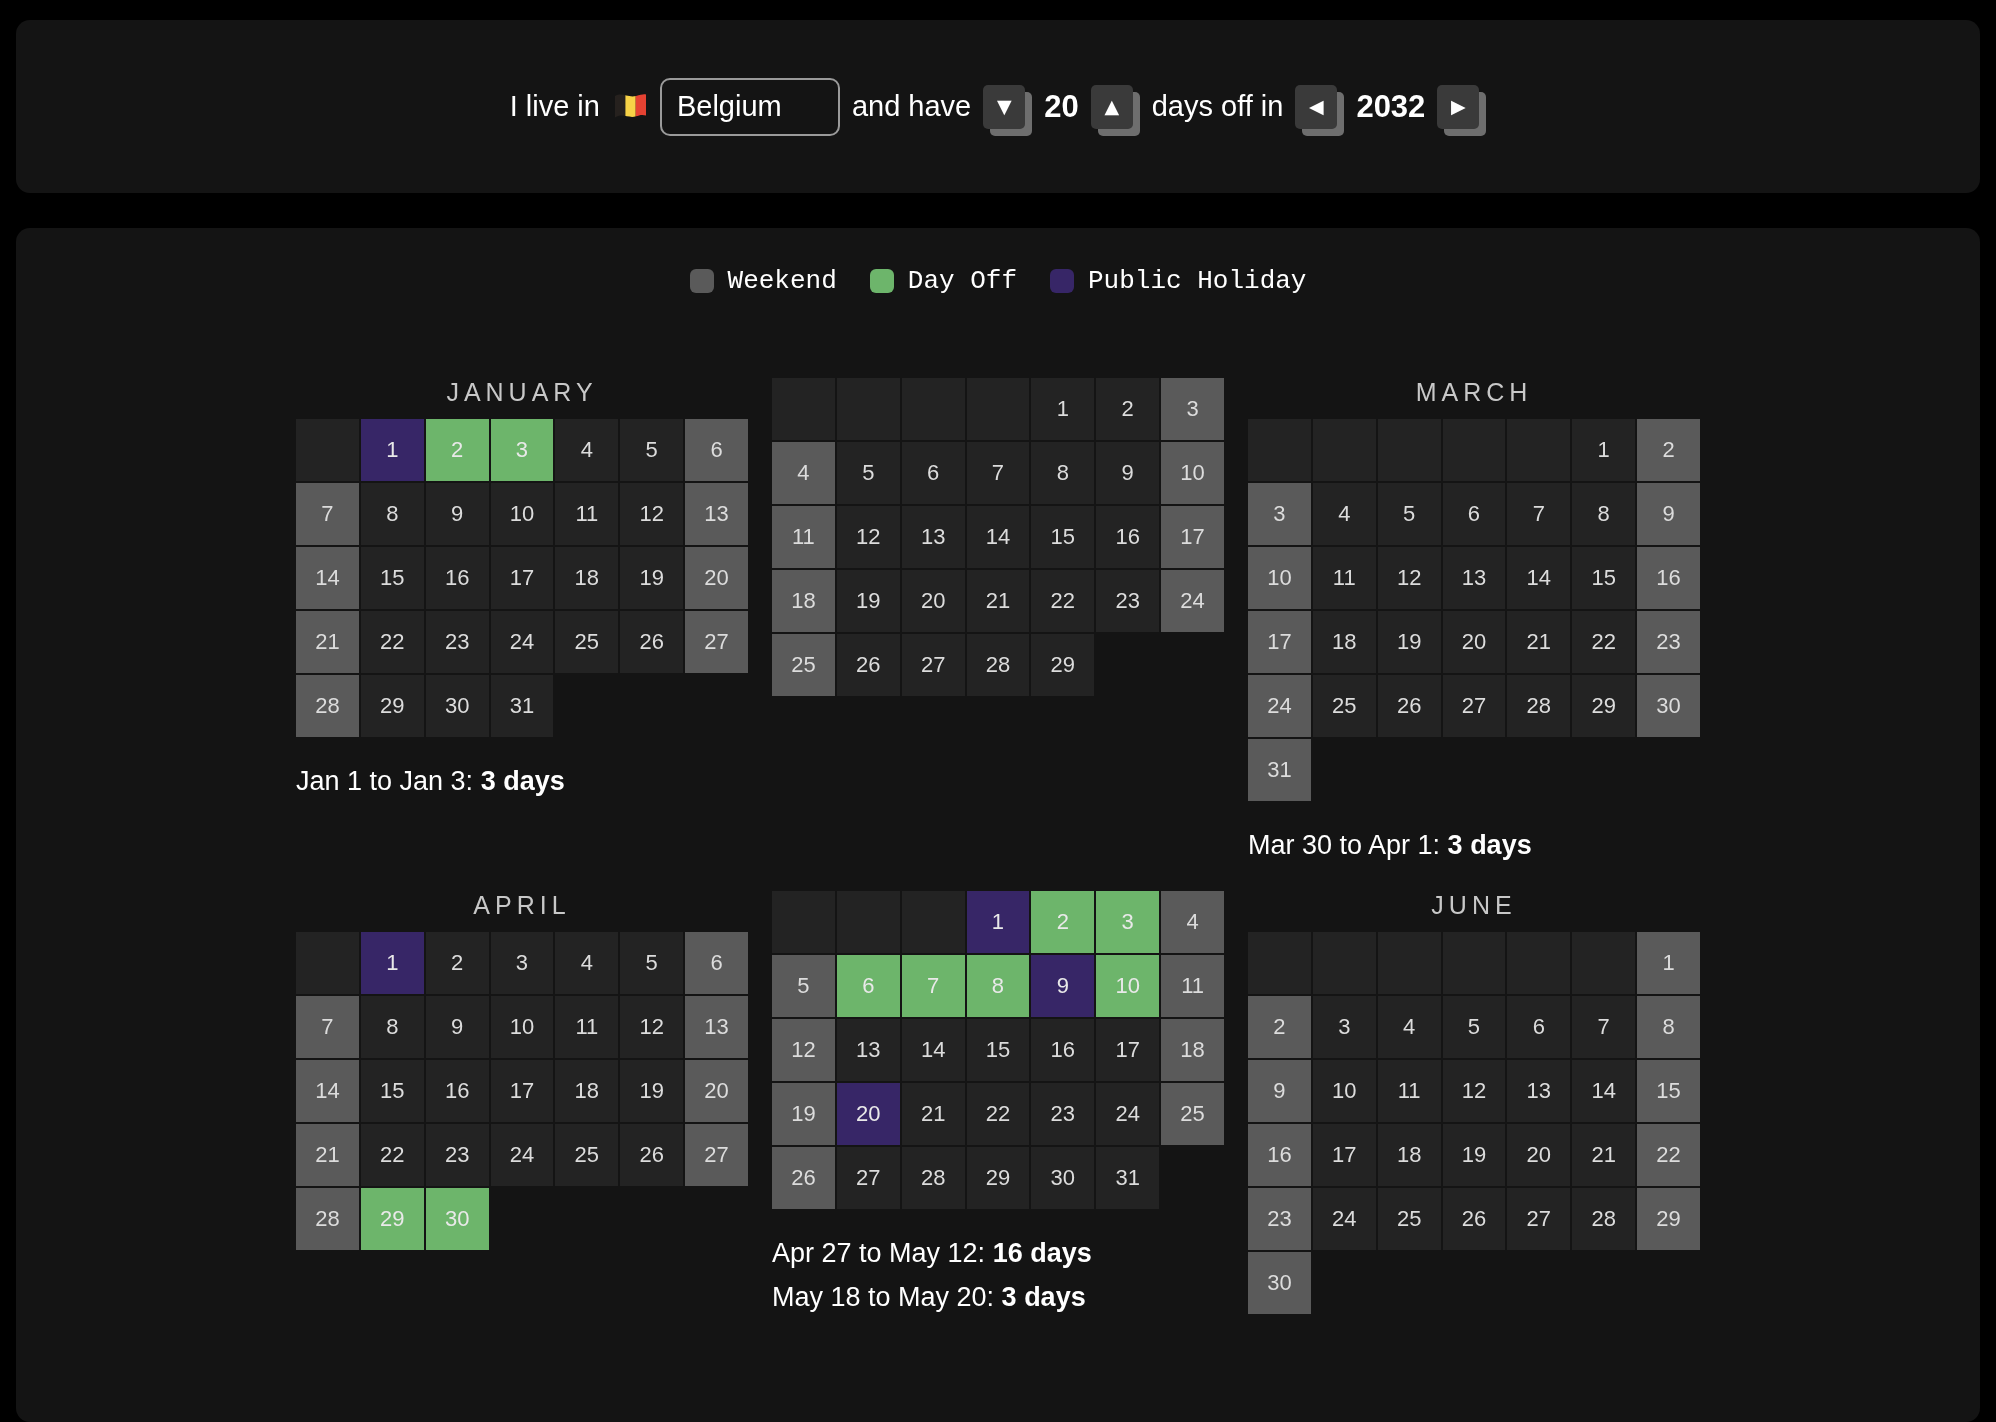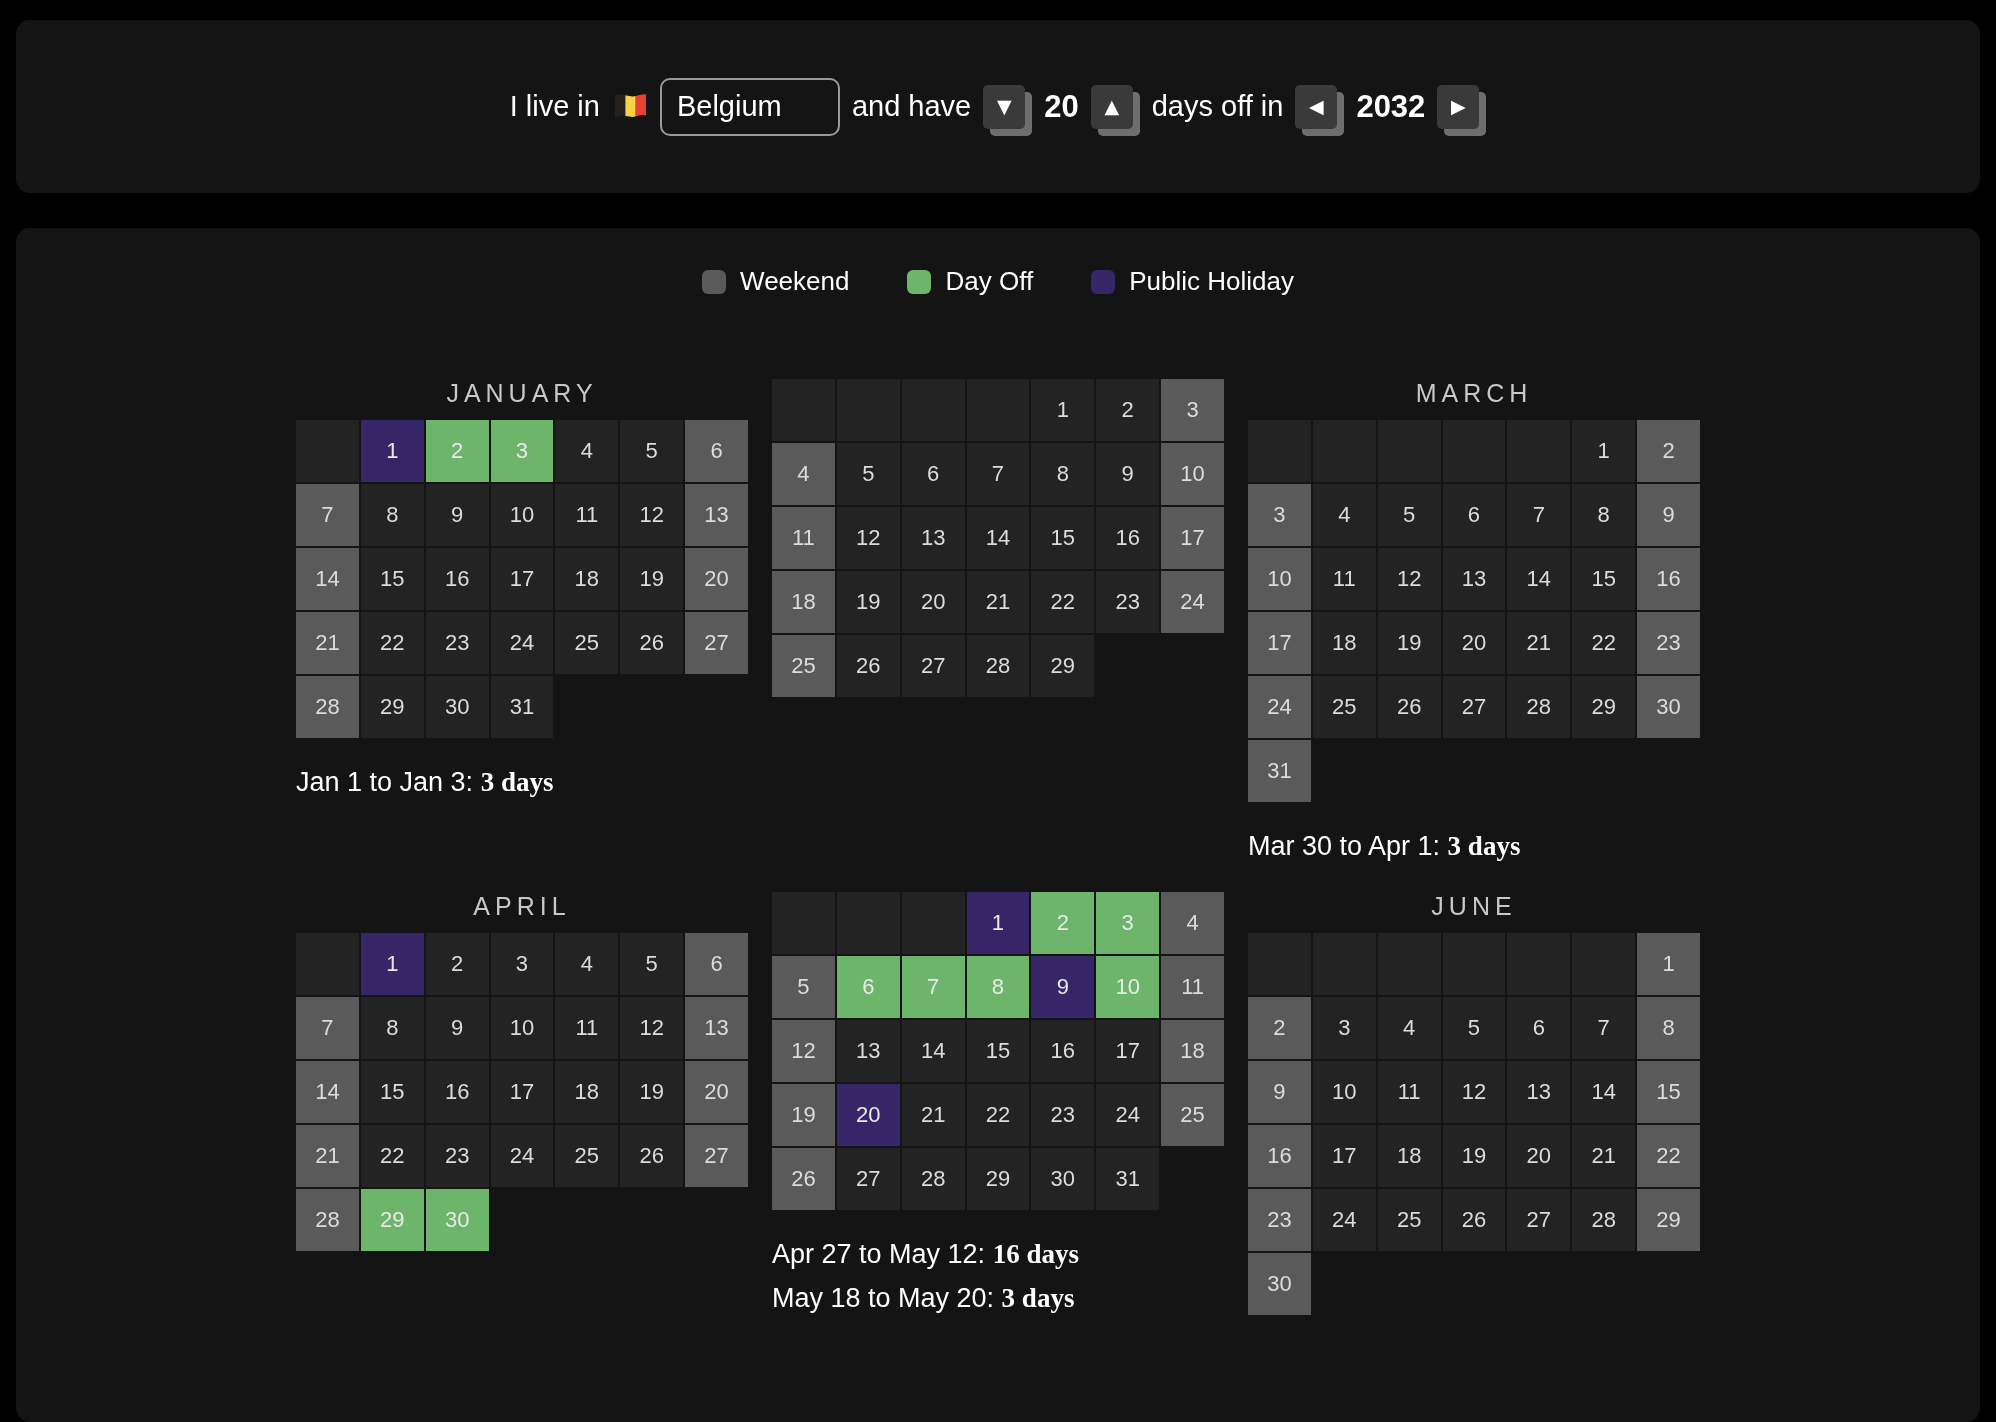--- a/index.html
+++ b/index.html
@@ -21,21 +21,21 @@
   .stepbtn{
     width:42px;height:44px;background:#3a3a3a;border:none;border-radius:5px;color:#fff;
     font-size:19px;line-height:1;display:flex;align-items:center;justify-content:center;
     box-shadow:7px 7px 0 #6e6e6e;cursor:pointer;padding:0;margin-right:7px;
     font-family:"DejaVu Sans",sans-serif;
   }
   .hdr-value{font-weight:700;font-size:31px;}
 
   
   .main-card{margin-top:35px;height:1194px;padding-top:38px;overflow:hidden;}
-  .legend{display:flex;align-items:center;justify-content:center;gap:58px;font-size:26px;}
+  .legend{display:flex;align-items:center;justify-content:center;gap:33px;font-size:26px;font-family:Liberation Mono, monospace;}
   .legend-item{display:flex;align-items:center;gap:14px;}
   .swatch{width:24px;height:24px;border-radius:6px;flex:0 0 auto;}
 
   .months{
     margin-top:82px;display:grid;grid-template-columns:repeat(3,452px);
     column-gap:177px;row-gap:81px;justify-content:center;gap:24px;
   }
   .month-title{
     text-align:center;font-size:25px;letter-spacing:5px;color:#c8c8c8;
     margin-bottom:12px;font-weight:400;
@@ -43,21 +43,21 @@
   .day-grid{display:grid;grid-template-columns:repeat(7,1fr);gap:2px;}
   .cell{
     height:62px;display:flex;align-items:center;justify-content:center;
     font-size:22px;color:#dcdcdc;
   }
   .t-n,.t-e{background:#232323;}
   .t-w{background:var(--c-weekend,#5a5a5a);}
   .t-g{background:var(--c-dayoff,#6db56b);color:#e9e9e9;}
   .t-h{background:var(--c-holiday,#372667);color:#e9e9e9;}
   .captions{margin-top:22px;font-size:27px;line-height:44px;color:#fff;}
-  .caption b{font-weight:700;font-family:Liberation Serif, serif;}
+  .caption b{font-weight:700;}
 </style>
 </head>
 <body>
 
 <div class="card header-card">
   <div class="header-form">
     <span class="hdr-label">I live in</span>
 
     <span class="flag">
       <svg viewBox="0 0 36 36" width="36" height="36" aria-hidden="true">

